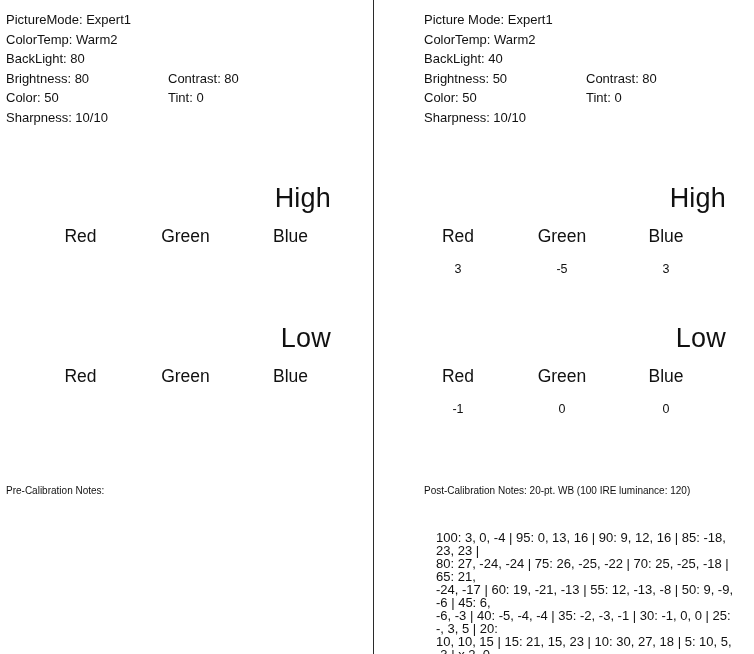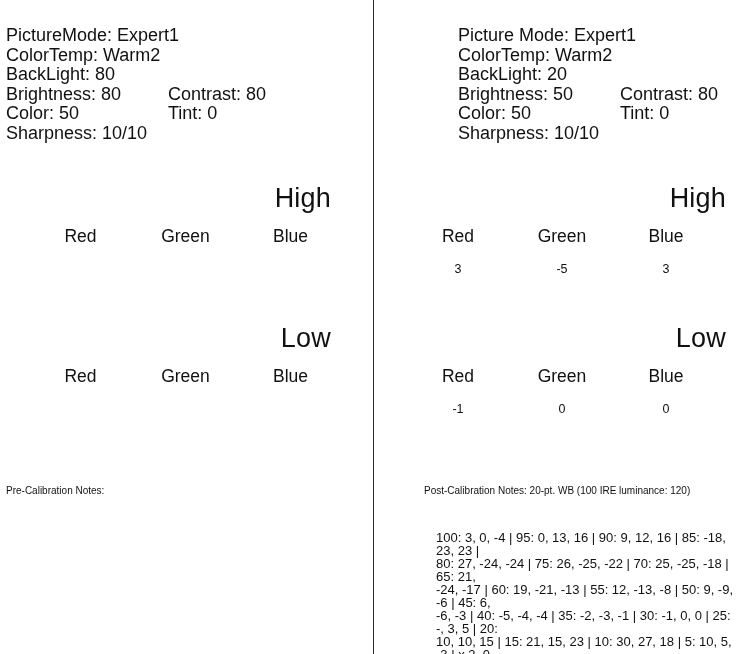--- a/index.html
+++ b/index.html
@@ -37,27 +37,27 @@
     position: absolute;
     top: 0;
     box-sizing: border-box;
   }
   .panel-left  { left: 0;     width: 373px; }
   .panel-right { left: 374px; width: 380px; }
 
   
   .settings {
     position: absolute;
-    top: 26px;
-    font-size: 18px;
+    top: 10px;
+    font-size: 13px;
     line-height: 19.5px;
     white-space: nowrap;
   }
   .panel-left  .settings { left: 6px;  }
-  .panel-right .settings { left: 50px; margin-left: 34px; }
+  .panel-right .settings { left: 50px; }
 
   .settings-row {
     position: relative;
     height: 19.5px;
   }
   .settings-row .col2 {
     position: absolute;
     top: 0;
   }
   .panel-left  .settings-row .col2 { left: 162px; }
@@ -207,21 +207,21 @@
   <div class="panel panel-right">
 
     <div class="settings">
       <div class="settings-row">
         <span>Picture Mode: Expert1</span>
       </div>
       <div class="settings-row">
         <span>ColorTemp: Warm2</span>
       </div>
       <div class="settings-row">
-        <span>BackLight: 20</span>
+        <span>BackLight: 40</span>
       </div>
       <div class="settings-row">
         <span>Brightness: 50</span>
         <span class="col2">Contrast: 80</span>
       </div>
       <div class="settings-row">
         <span>Color: 50</span>
         <span class="col2">Tint: 0</span>
       </div>
       <div class="settings-row">

